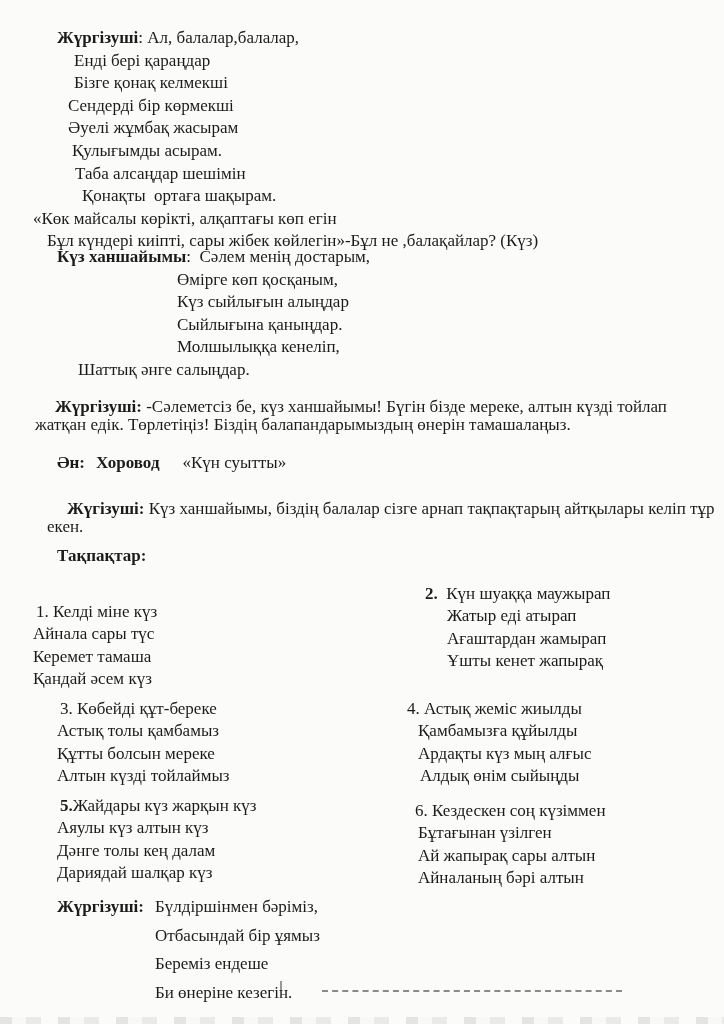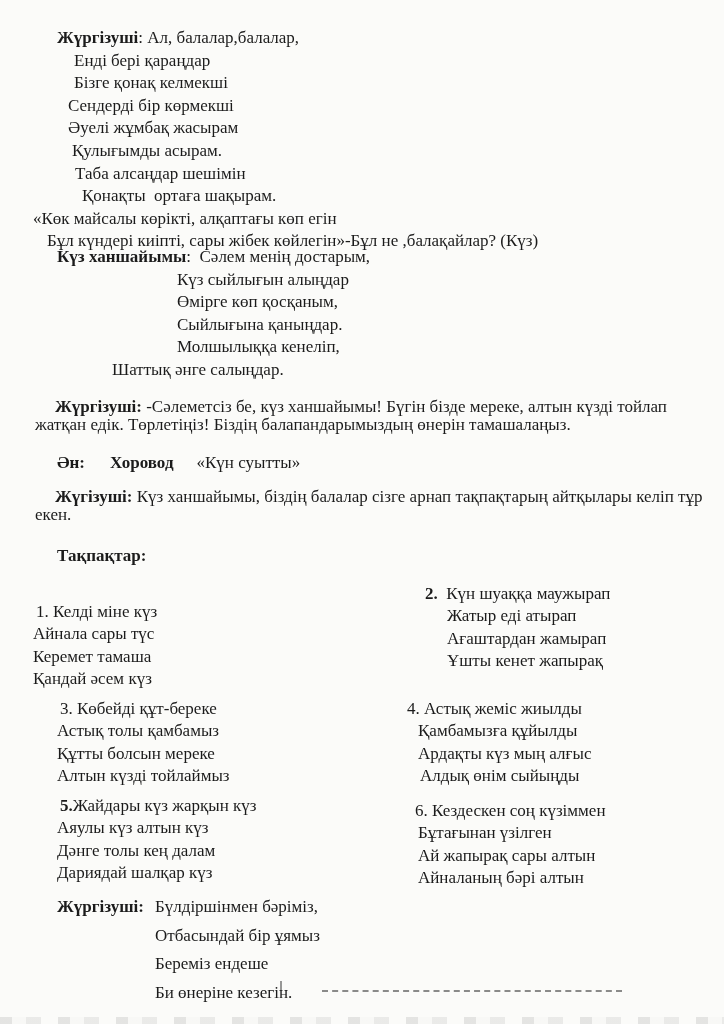--- a/index.html
+++ b/index.html
@@ -43,32 +43,32 @@
     <div class="ln" style="padding-left:68px">Әуелі жұмбақ жасырам</div>
     <div class="ln" style="padding-left:72px">Қулығымды асырам.</div>
     <div class="ln" style="padding-left:75px">Таба алсаңдар шешімін</div>
     <div class="ln" style="padding-left:82px">Қонақты  ортаға шақырам.</div>
     <div class="ln" style="padding-left:33px">«Көк майсалы көрікті, алқаптағы көп егін</div>
     <div class="ln" style="padding-left:47px">Бұл күндері киіпті, сары жібек көйлегін»-Бұл не ,балақайлар? (Күз)</div>
   </section>
 
   <section class="blk" style="top:246px">
     <div class="ln" style="padding-left:57px"><b>Күз ханшайымы</b><span>:  </span><span>Сәлем менің достарым,</span></div>
+    <div class="ln" style="padding-left:177px">Өмірге көп қосқаным,</div>
     <div class="ln" style="padding-left:177px">Күз сыйлығын алыңдар</div>
-    <div class="ln" style="padding-left:177px">Өмірге көп қосқаным,</div>
     <div class="ln" style="padding-left:177px">Сыйлығына қаныңдар.</div>
     <div class="ln" style="padding-left:177px">Молшылыққа кенеліп,</div>
-    <div class="ln" style="padding-left:112px">Шаттық әнге салыңдар.</div>
+    <div class="ln" style="padding-left:78px">Шаттық әнге салыңдар.</div>
   </section>
 
   <p class="para" style="left:35px;top:398px;width:662px;text-indent:20px;margin:0"><b>Жүргізуші:</b><span> -Сәлеметсіз бе, күз ханшайымы! Бүгін бізде мереке, алтын күзді тойлап жатқан едік. Төрлетіңіз! Біздің балапандарымыздың өнерін тамашалаңыз.</span></p>
 
-  <div class="songline" style="top:452px"><b>Ән:</b><b style="margin-left:25px">Хоровод</b><span style="margin-left:23px">«Күн суытты»</span></div>
+  <div class="songline" style="top:452px"><b>Ән:</b><b style="margin-left:11px">Хоровод</b><span style="margin-left:23px">«Күн суытты»</span></div>
 
-  <p class="para" style="left:35px;top:488px;width:668px;text-indent:20px;margin:0"><b>Жүгізуші:</b><span> Күз ханшайымы, біздің балалар сізге арнап тақпақтарың айтқылары келіп тұр екен.</span></p>
+  <p class="para" style="left:35px;top:488px;width:668px;text-indent:20px;margin:12px"><b>Жүгізуші:</b><span> Күз ханшайымы, біздің балалар сізге арнап тақпақтарың айтқылары келіп тұр екен.</span></p>
 
   <div class="heading" style="left:57px;top:545px">Тақпақтар:</div>
 
   <div class="verse" style="left:33px;top:601px">
     <div class="vln" style="padding-left:3px"><span>1.</span><span> Келді міне күз</span></div>
     <div class="vln">Айнала сары түс</div>
     <div class="vln">Керемет тамаша</div>
     <div class="vln">Қандай әсем күз</div>
   </div>
 

